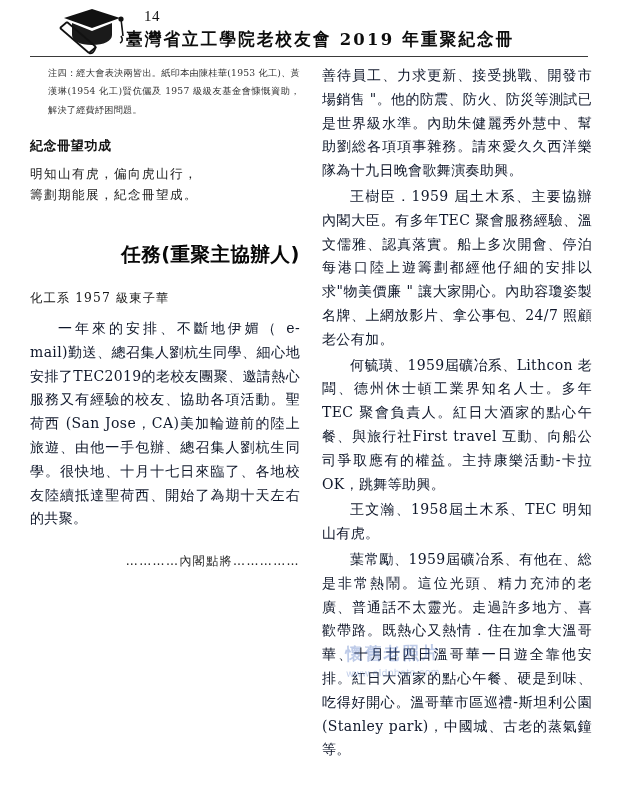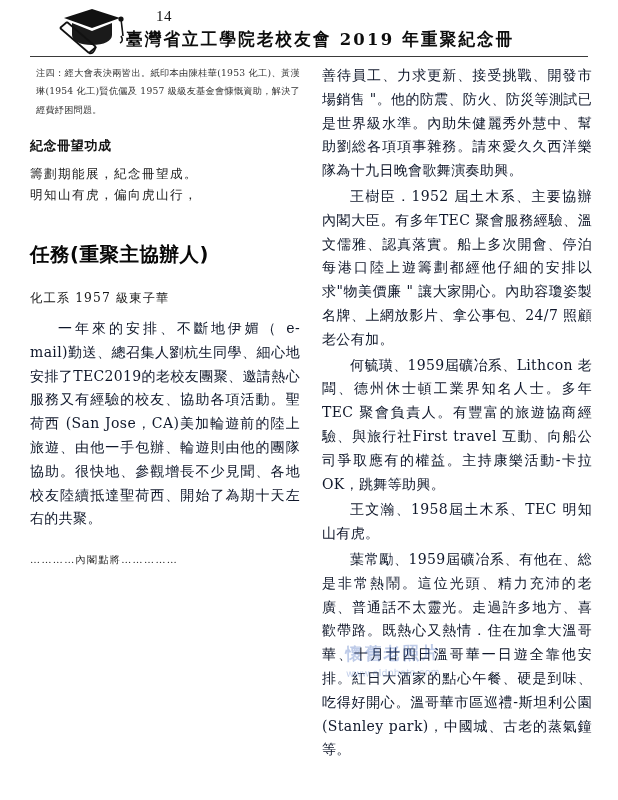--- a/index.html
+++ b/index.html
@@ -32,21 +32,21 @@
   }
   .cap-logo {
     position: absolute;
     left: 28px;
     top: 0px;
     width: 78px;
     height: 50px;
   }
   .page-number {
     position: absolute;
-    left: 126px;
+    left: 114px;
     top: 2px;
     font-size: 15px;
     font-family: "Liberation Serif", "DejaVu Serif", serif;
     color: #111;
     letter-spacing: 0.5px;
   }
   .masthead-title {
     position: absolute;
     left: 96px;
     top: 22px;
@@ -82,41 +82,41 @@
     flex: 0 0 270px;
     position: relative;
   }
 
   .note {
     font-size: 9.2px;
     line-height: 2.0;
     color: #333;
     text-align: justify;
     letter-spacing: 0.2px;
-    margin: 0 0 14px 6px;
+    margin: 0 0 14px 18px;
   }
 
   .sec-head {
     font-size: 13px;
     font-weight: bold;
     font-family: "DejaVu Sans", "Liberation Sans", sans-serif;
     color: #111;
     letter-spacing: 0.6px;
     margin: 18px 0 9px 0;
   }
   .poem-line {
     font-size: 12.6px;
     line-height: 1.62;
     letter-spacing: 1.4px;
     color: #1a1a1a;
     font-family: "DejaVu Serif", "Liberation Serif", serif;
   }
 
   .article-title {
-    text-align: left;
+    text-align: right;
     font-size: 19.5px;
     font-weight: bold;
     font-family: "DejaVu Sans", "Liberation Sans", sans-serif;
     letter-spacing: 0.5px;
     color: #080808;
     margin: 36px 0 22px 0;
   }
   .byline {
     font-size: 12.3px;
     letter-spacing: 1.1px;
@@ -130,22 +130,22 @@
     text-align: justify;
     text-justify: inter-ideograph;
     letter-spacing: 0.35px;
     color: #0f172a;
     margin: 0 0 2px 0;
     text-indent: 2em;
   }
   .body-p.no-indent { text-indent: 0; }
 
   .divider-label {
-    text-align: left;
-    font-size: 10px;
+    text-align: right;
+    font-size: 12px;
     letter-spacing: 1.4px;
     color: #222;
     margin: 22px 0 10px 0;
   }
 
   
   .watermark {
     position: absolute;
     left: 268px;
     top: 636px;
@@ -197,36 +197,36 @@
     <div class="rule"></div>
   </div>
 
   <div class="columns">
 
     <div class="col">
 
       <p class="note">注四：經大會表決兩皆出。紙印本由陳桂華(1953 化工)、黃漢琳(1954 化工)賢伉儷及 1957 級級友基金會慷慨資助，解決了經費紓困問題。</p>
 
       <div class="sec-head">紀念冊望功成</div>
+      <div class="poem-line">明知山有虎，偏向虎山行，</div>
       <div class="poem-line">籌劃期能展，紀念冊望成。</div>
-      <div class="poem-line">明知山有虎，偏向虎山行，</div>
 
       <div class="article-title">任務(重聚主協辦人)</div>
       <div class="byline">化工系 1957 級東子華</div>
 
-      <p class="body-p">一年來的安排、不斷地伊媚（ e-mail)勤送、總召集人劉杭生同學、細心地安排了TEC2019的老校友團聚、邀請熱心服務又有經驗的校友、協助各項活動。聖荷西 (San Jose，CA)美加輪遊前的陸上旅遊、由他一手包辦、輪遊則由他的團隊協助。很快地、參觀增長不少見聞、各地校友陸續抵達聖荷西、開始了為期十天左右的共聚。</p>
+      <p class="body-p">一年來的安排、不斷地伊媚（ e-mail)勤送、總召集人劉杭生同學、細心地安排了TEC2019的老校友團聚、邀請熱心服務又有經驗的校友、協助各項活動。聖荷西 (San Jose，CA)美加輪遊前的陸上旅遊、由他一手包辦、總召集人劉杭生同學。很快地、十月十七日來臨了、各地校友陸續抵達聖荷西、開始了為期十天左右的共聚。</p>
 
       <div class="divider-label">…………內閣點將……………</div>
 
     </div>
 
     <div class="col">
       <p class="body-p no-indent">善待員工、力求更新、接受挑戰、開發市場銷售 "。他的防震、防火、防災等測試已是世界級水準。內助朱健麗秀外慧中、幫助劉総各項項事雜務。請來愛久久西洋樂隊為十九日晚會歌舞演奏助興。</p>
-      <p class="body-p">王樹臣．1952 屆土木系、主要協辦內閣大臣。有多年TEC 聚會服務經驗、溫文儒雅、認真落實。船上多次開會、停泊每港口陸上遊籌劃都經他仔細的安排以求"物美價廉 " 讓大家開心。內助容瓊姿製名牌、上網放影片、拿公事包、24/7 照顧老公有加。</p>
-      <p class="body-p">何毓璜、1959屆礦冶系、Lithcon 老闆、德州休士頓工業界知名人士。多年TEC 聚會負責人。有豐富的旅遊協商經驗、與旅行社First travel 互動、向船公司爭取應有的權益。主持康樂活動-卡拉OK，跳舞等助興。</p>
+      <p class="body-p">王樹臣．1959 屆土木系、主要協辦內閣大臣。有多年TEC 聚會服務經驗、溫文儒雅、認真落實。船上多次開會、停泊每港口陸上遊籌劃都經他仔細的安排以求"物美價廉 " 讓大家開心。內助容瓊姿製名牌、上網放影片、拿公事包、24/7 照顧老公有加。</p>
+      <p class="body-p">何毓璜、1959屆礦冶系、Lithcon 老闆、德州休士頓工業界知名人士。多年TEC 聚會負責人。紅日大酒家的點心午餐、與旅行社First travel 互動、向船公司爭取應有的權益。主持康樂活動-卡拉OK，跳舞等助興。</p>
       <p class="body-p">王文瀚、1958屆土木系、TEC 明知山有虎。</p>
       <p class="body-p">葉常勵、1959屆礦冶系、有他在、総是非常熱鬧。這位光頭、精力充沛的老廣、普通話不太靈光。走過許多地方、喜歡帶路。既熱心又熱情．住在加拿大溫哥華、十月廿四日溫哥華一日遊全靠他安排。紅日大酒家的點心午餐、硬是到味、吃得好開心。溫哥華市區巡禮-斯坦利公園(Stanley park)，中國城、古老的蒸氣鐘等。</p>
     </div>
   </div>
 
   <div class="watermark">
     <div class="wm1">懷舊老照片</div>
     <div class="wm2">www.oldphoto.com</div>
   </div>
 

